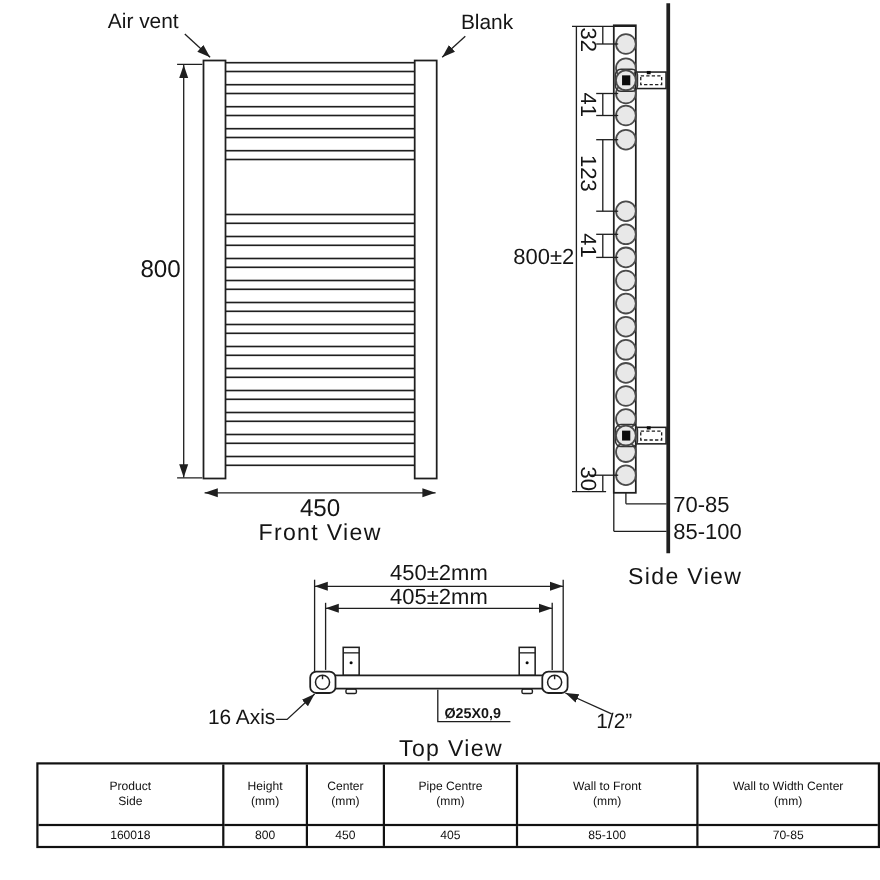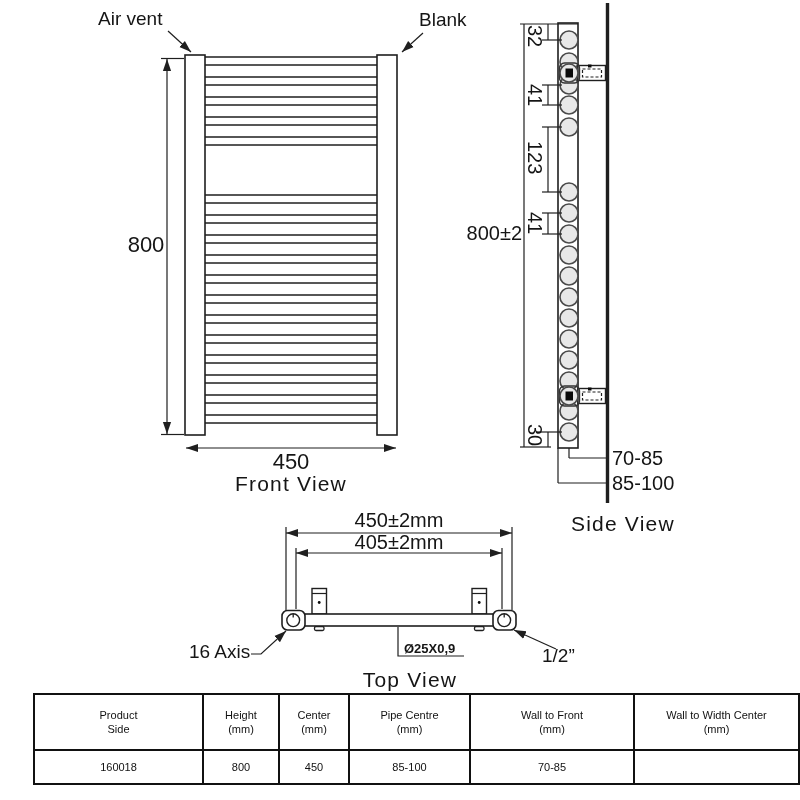--- a/index.html
+++ b/index.html
@@ -14,21 +14,21 @@
   .ln{stroke:#1f1f1f;stroke-width:1.2;fill:none;}
   .draw{stroke:#1f1f1f;stroke-width:1.6;fill:#fff;}
   .wall{stroke:#1f1f1f;stroke-width:3.4;fill:none;}
   
   .spec-table{position:absolute;left:18px;top:693px;width:767px;border:2px solid #111;display:grid;
     grid-template-columns:169px 76px 70px 121px 164px 1fr;box-sizing:border-box;background:#fff;}
   .spec-table .cell{box-sizing:border-box;border-right:2px solid #111;display:flex;flex-direction:column;
     align-items:center;justify-content:center;text-align:center;color:#111;font-size:11px;line-height:1.3;}
   .spec-table .cell:nth-child(6n){border-right:none;}
   .spec-table .th{height:56px;border-bottom:2px solid #111;}
-  .spec-table .td{height:32px;}
+  .spec-table .td{height:18px;}
 </style>
 </head>
 <body>
 
 <div class="stage">
 
 <svg width="800" height="695" viewBox="0 0 800 695">
   <defs>
     <marker id="mArr" markerWidth="13" markerHeight="11" refX="12" refY="5" orient="auto-start-reverse" markerUnits="userSpaceOnUse">
       <path d="M0,0.9 L12,5 L0,9.1 Z" fill="#1f1f1f"></path>
@@ -220,17 +220,18 @@
         <span>Wall to Front</span>
         <span>(mm)</span>
       </div>
       <div class="cell th">
         <span>Wall to Width Center</span>
         <span>(mm)</span>
       </div>
       <div class="cell td">160018</div>
       <div class="cell td">800</div>
       <div class="cell td">450</div>
+      <div class="cell td">405</div>
       <div class="cell td">85-100</div>
       <div class="cell td">70-85</div>
     </div>
 
 </div>
 
 </body></html>

